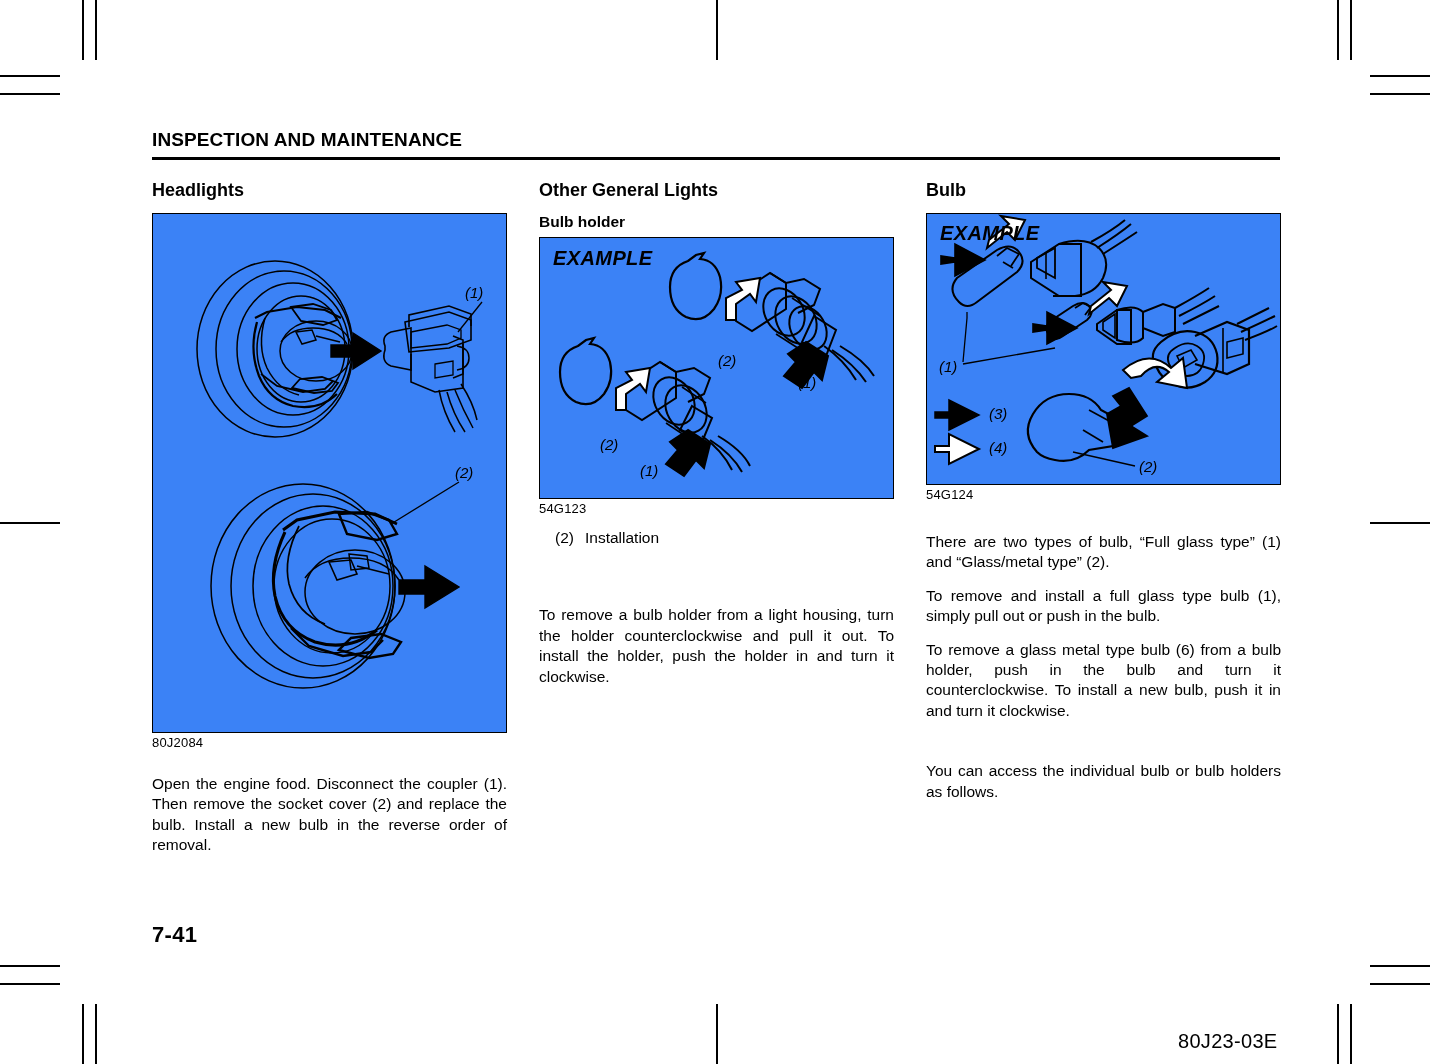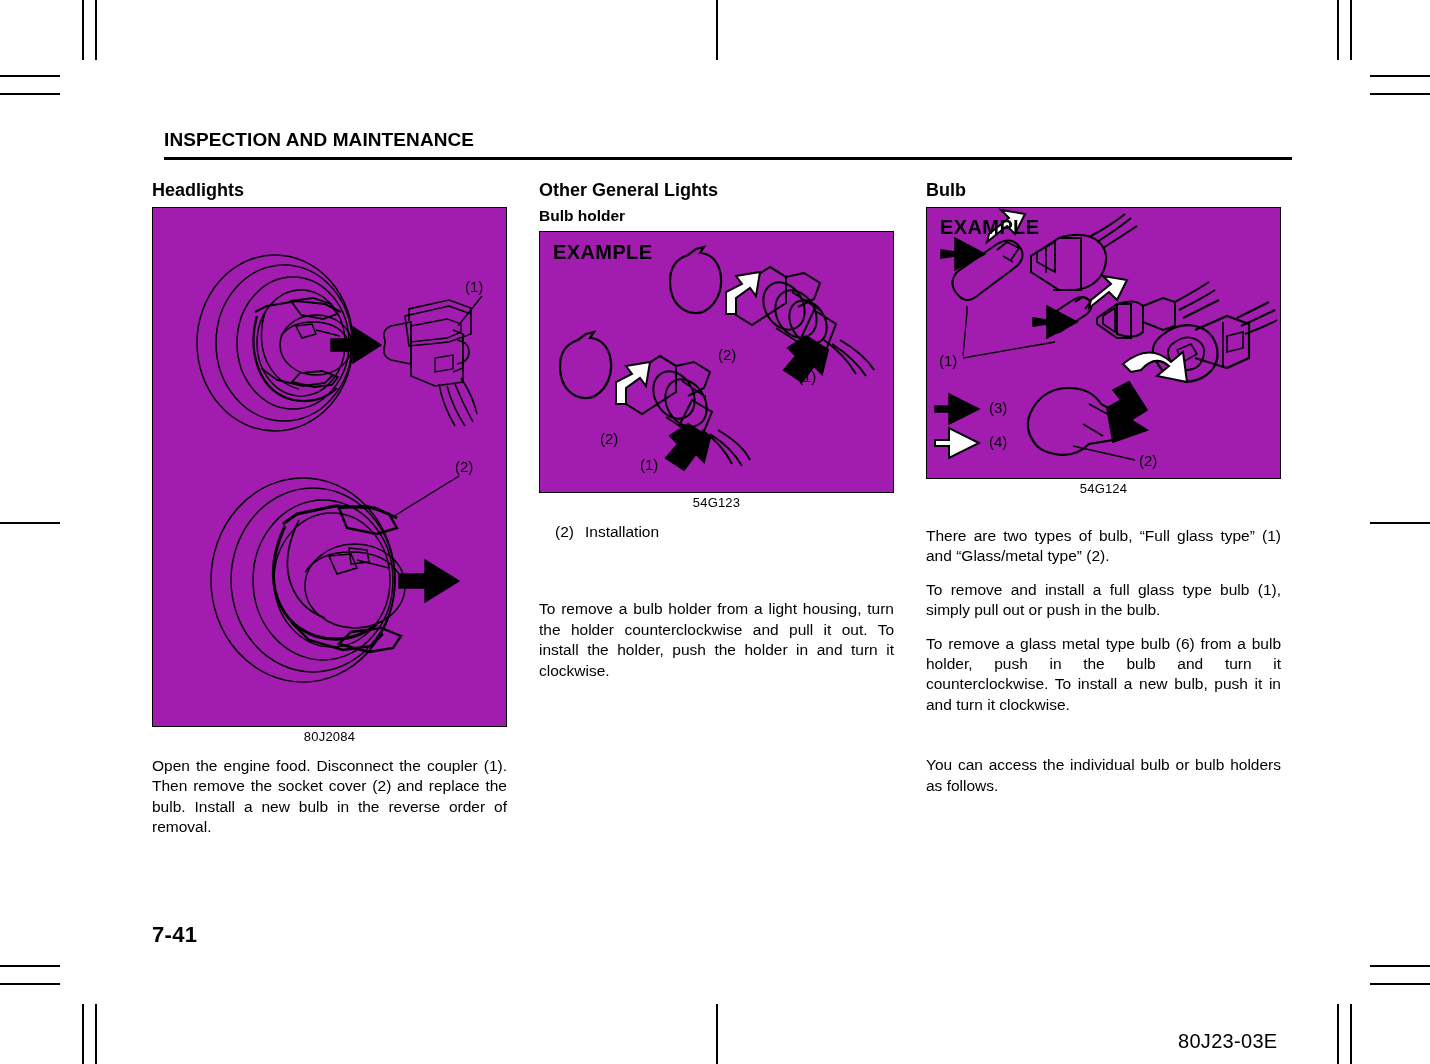--- a/index.html
+++ b/index.html
@@ -21,21 +21,20 @@
   .crop.v { width: 2px; }
   .crop.h { height: 2px; }
 
   
   #page-body {
     position: absolute;
     left: 152px;
     top: 130px;
     width: 1128px;
     height: 830px;
-    padding-left: 12px;
   }
 
   #running-head {
     font-size: 19px;
     font-weight: bold;
     letter-spacing: 0.1px;
     line-height: 1.1;
   }
   #head-rule {
     margin-top: 6px;
@@ -51,39 +50,40 @@
     left: 0;
     width: 1128px;
     display: flex;
     gap: 32px;
   }
   .col { width: 355px; position: relative; }
 
   h2.sec {
     font-size: 18px;
     font-weight: bold;
-    margin: 0 0 6px 0;
+    margin: 0 0 12px 0;
     line-height: 1.15;
   }
   h3.sub {
     font-size: 15.5px;
     font-weight: bold;
     margin: 0 0 6px 0;
     line-height: 1.15;
   }
 
   .figbox {
     border: 1.6px solid #000;
     position: relative;
-    background: #a21caf;
+    background: #3b82f6;
     box-sizing: border-box;
+    font-style: italic;
   }
   .figcode {
     font-size: 13px;
-    text-align: center;
+    text-align: left;
     margin-top: 2px;
     letter-spacing: .2px;
   }
   .example-tag {
     position: absolute;
     font-size: 20px;
     font-weight: bold;
     letter-spacing: .4px;
   }
 
@@ -229,21 +229,21 @@
 
             <path d="M272 366 l0 -14 l34 21 l-34 21 l0 -14 l-26 0 l0 -14 z" fill="#000" stroke="#000" stroke-width="1.4"></path>
 
             <path d="M238 310 l68 -42" stroke-width="1.3"></path>
           </g>
           <text class="lbl" x="302" y="264">(2)</text>
         </svg>
       </div>
       <div class="figcode">80J2084</div>
 
-      <p class="body" style="margin-top:12px;">Open the engine food. Disconnect the coupler (1). Then remove the socket cover (2) and replace the bulb. Install a new bulb in the reverse order of removal.</p>
+      <p class="body" style="margin-top:24px;">Open the engine food. Disconnect the coupler (1). Then remove the socket cover (2) and replace the bulb. Install a new bulb in the reverse order of removal.</p>
     </div>
 
     <div class="col">
       <h2 class="sec">Other General Lights</h2>
       <h3 class="sub">Bulb holder</h3>
 
       <div class="figbox" style="width:355px; height:262px;">
         <div class="example-tag" style="left:13px; top:9px;">EXAMPLE</div>
         <svg width="352" height="259" viewBox="0 0 352 259">
           <g fill="none" stroke="#000" stroke-width="2">

